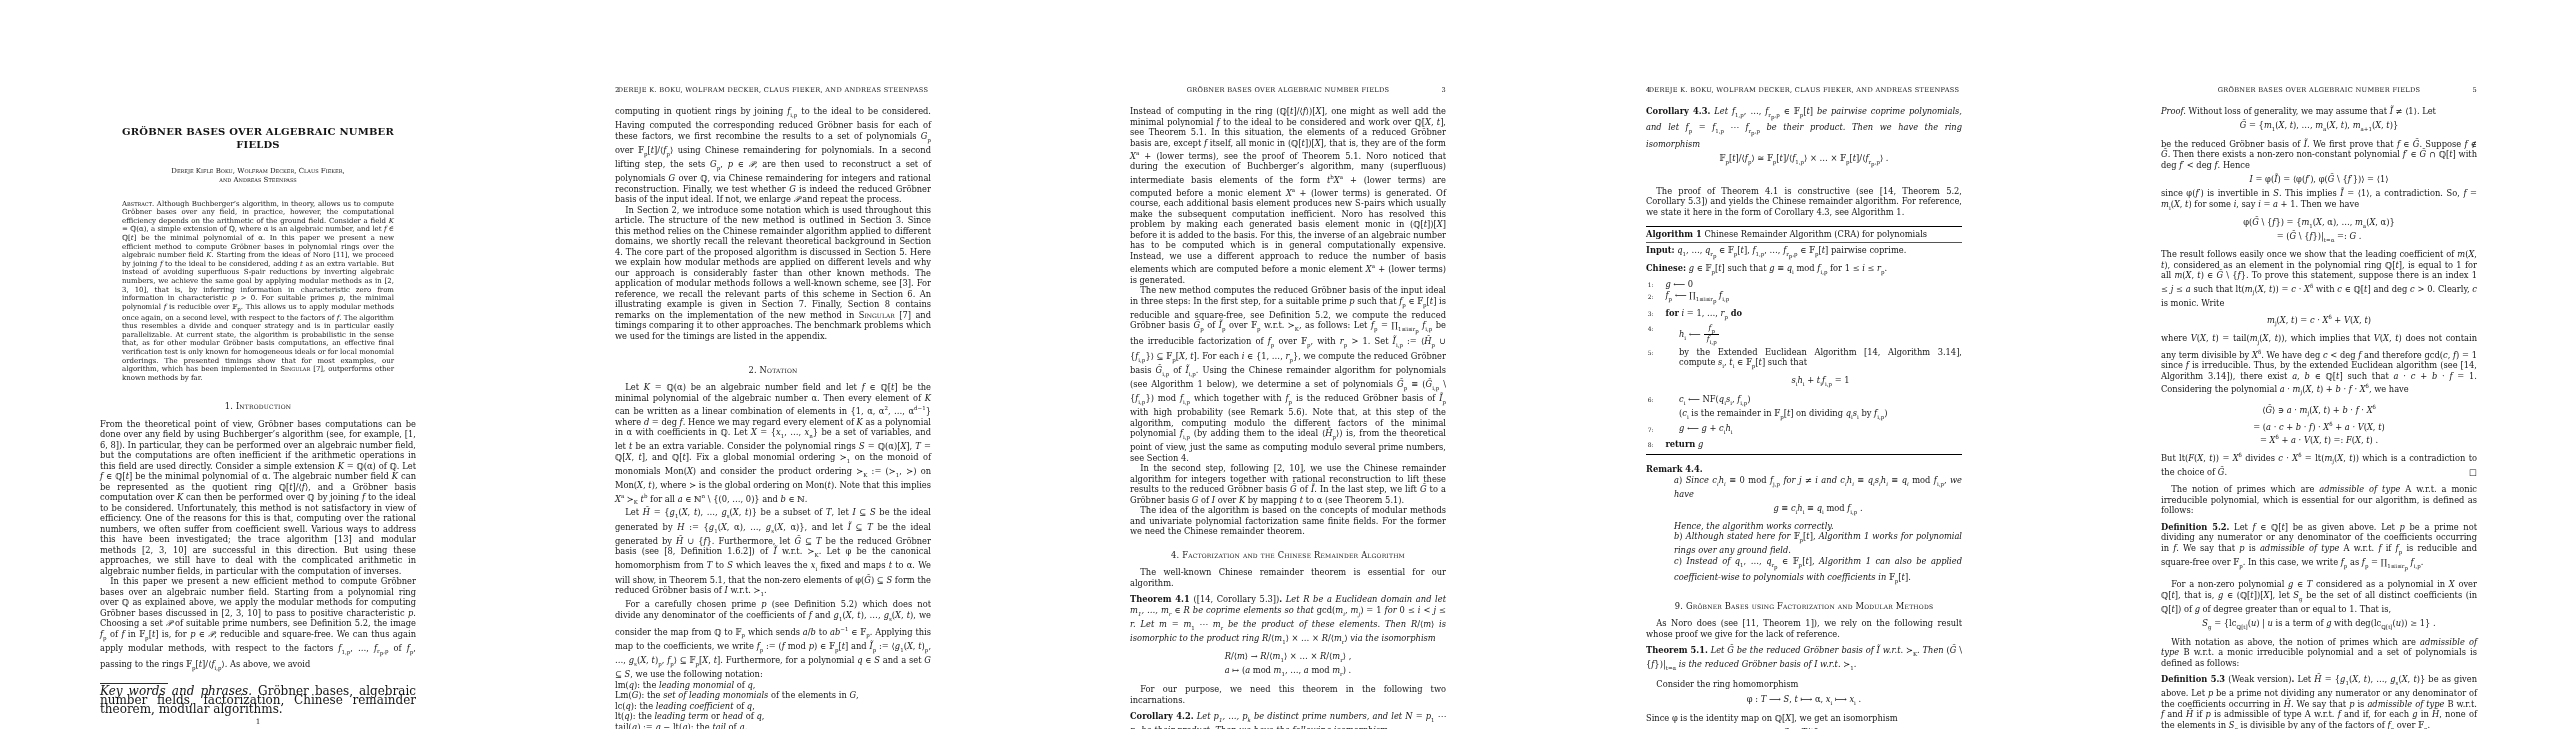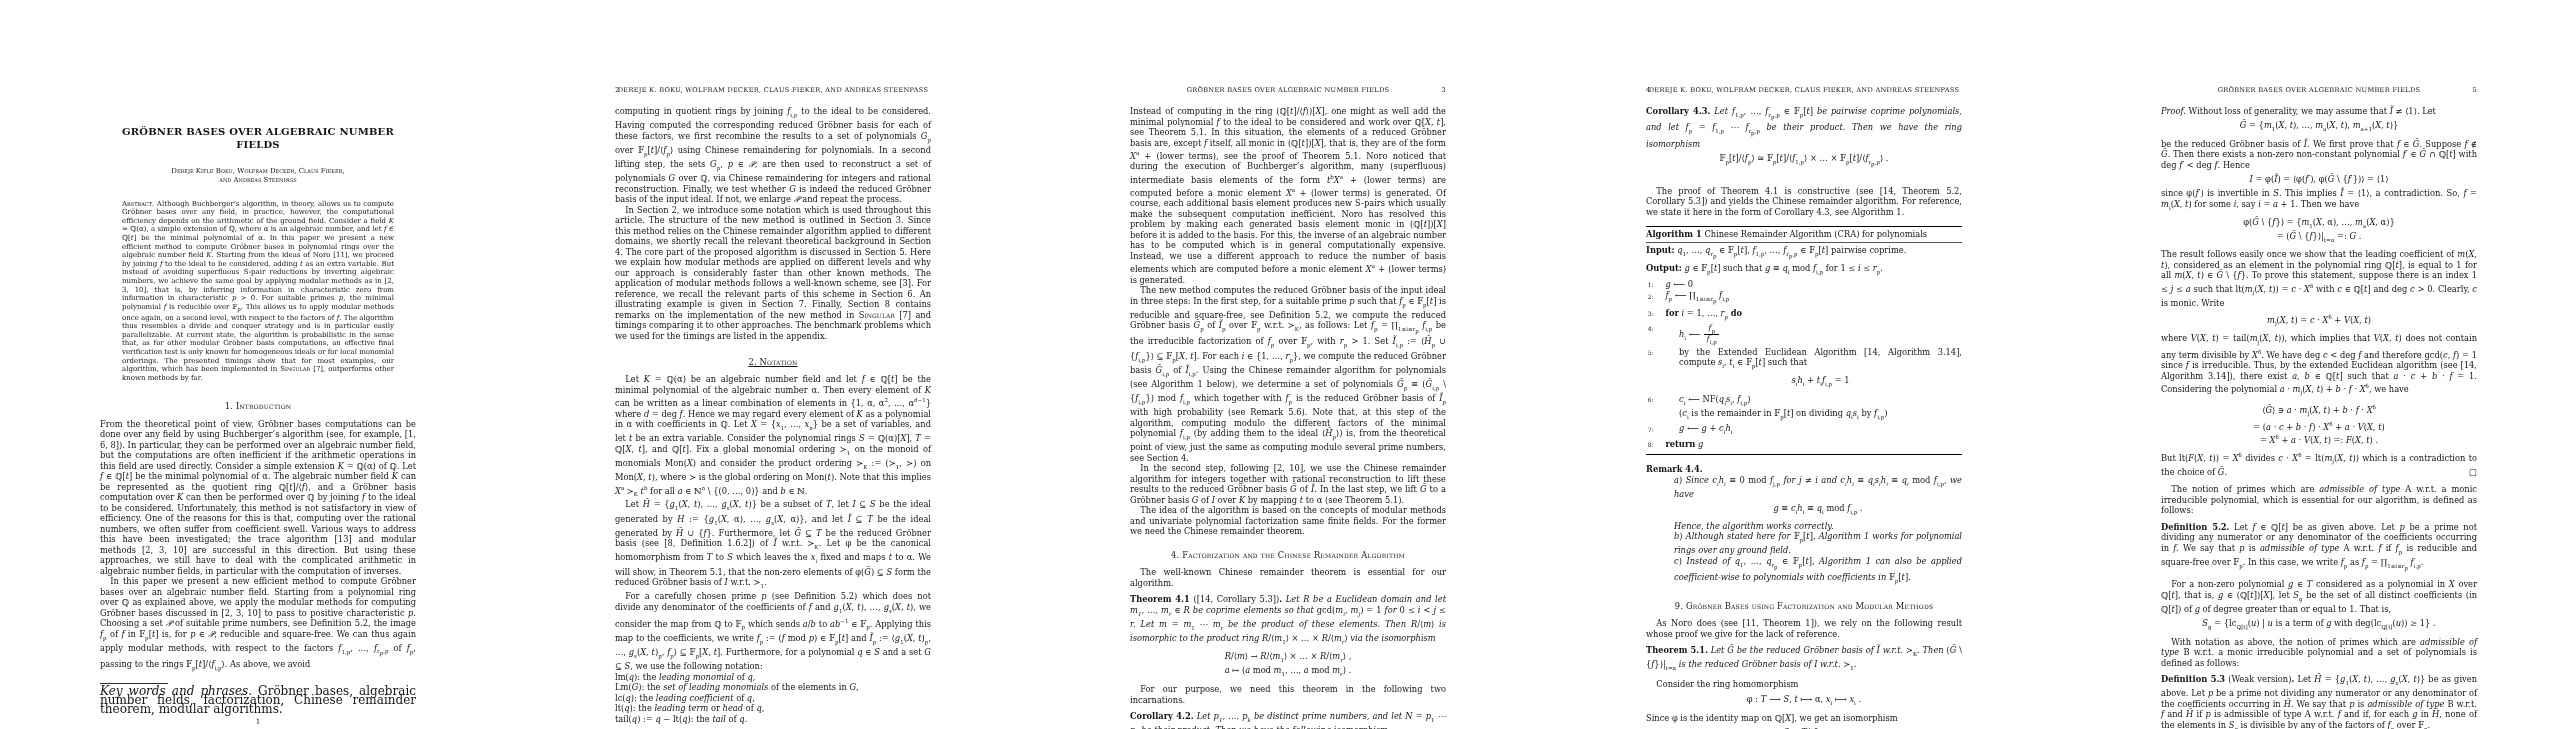--- a/index.html
+++ b/index.html
@@ -70,21 +70,21 @@
 </section>
 <section class="page" style="left:515px">
   <div class="runhead">
     <span class="rh-l">2</span>
     <span class="rh-c">DEREJE K. BOKU, WOLFRAM DECKER, CLAUS FIEKER, AND ANDREAS STEENPASS</span>
     <span class="rh-r"></span>
   </div>
   <div class="pgbody">
       <div class="t-p" style="margin-top: 0px;">computing in quotient rings by joining <i>f</i><sub>i,p</sub> to the ideal to be considered. Having computed the corresponding reduced Gröbner basis for each of these factors, we first recombine the results to a set of polynomials <i>G</i><sub>p</sub> over 𝔽<sub>p</sub>[<i>t</i>]/⟨<i>f</i><sub>p</sub>⟩ using Chinese remaindering for polynomials. In a second lifting step, the sets <i>G</i><sub>p</sub>, <i>p</i> ∈ <i>𝒫</i>, are then used to reconstruct a set of polynomials <i>G</i> over ℚ, via Chinese remaindering for integers and rational reconstruction. Finally, we test whether <i>G</i> is indeed the reduced Gröbner basis of the input ideal. If not, we enlarge <i>𝒫</i> and repeat the process.</div>
       <div class="t-p ind" style="margin-top: 0px;">In Section 2, we introduce some notation which is used throughout this article. The structure of the new method is outlined in Section 3. Since this method relies on the Chinese remainder algorithm applied to different domains, we shortly recall the relevant theoretical background in Section 4. The core part of the proposed algorithm is discussed in Section 5. Here we explain how modular methods are applied on different levels and why our approach is considerably faster than other known methods. The application of modular methods follows a well-known scheme, see [3]. For reference, we recall the relevant parts of this scheme in Section 6. An illustrating example is given in Section 7. Finally, Section 8 contains remarks on the implementation of the new method in <span class="sc">Singular</span> [7] and timings comparing it to other approaches. The benchmark problems which we used for the timings are listed in the appendix.</div>
-      <div class="t-sec" style="margin-top: 16px; text-decoration: underline;">2. Notation</div>
+      <div class="t-sec" style="margin-top: 24px;">2. Notation</div>
       <div class="t-p ind" style="margin-top: 0px;">Let <i>K</i> = ℚ(α) be an algebraic number field and let <i>f</i> ∈ ℚ[<i>t</i>] be the minimal polynomial of the algebraic number α. Then every element of <i>K</i> can be written as a linear combination of elements in {1, α, α<sup>2</sup>, …, α<sup>d−1</sup>} where <i>d</i> = deg <i>f</i>. Hence we may regard every element of <i>K</i> as a polynomial in α with coefficients in ℚ. Let <i>X</i> = {<i>x</i><sub>1</sub>, …, <i>x</i><sub>n</sub>} be a set of variables, and let <i>t</i> be an extra variable. Consider the polynomial rings <i>S</i> = ℚ(α)[<i>X</i>], <i>T</i> = ℚ[<i>X</i>, <i>t</i>], and ℚ[<i>t</i>]. Fix a global monomial ordering ≻<sub>1</sub> on the monoid of monomials Mon(<i>X</i>) and consider the product ordering ≻<sub>K</sub> := (≻<sub>1</sub>, ≻) on Mon(<i>X</i>, <i>t</i>), where ≻ is the global ordering on Mon(<i>t</i>). Note that this implies <i>X</i><sup>a</sup> ≻<sub>K</sub> <i>t</i><sup>b</sup> for all <i>a</i> ∈ ℕ<sup>n</sup> \ {(0, …, 0)} and <i>b</i> ∈ ℕ.</div>
       <div class="t-p ind" style="margin-top: 0px;">Let <i>H̃</i> = {<i>g</i><sub>1</sub>(<i>X</i>, <i>t</i>), …, <i>g</i><sub>s</sub>(<i>X</i>, <i>t</i>)} be a subset of <i>T</i>, let <i>I</i> ⊆ <i>S</i> be the ideal generated by <i>H</i> := {<i>g</i><sub>1</sub>(<i>X</i>, α), …, <i>g</i><sub>s</sub>(<i>X</i>, α)}, and let <i>Ĩ</i> ⊆ <i>T</i> be the ideal generated by <i>H̃</i> ∪ {<i>f</i>}. Furthermore, let <i>G̃</i> ⊆ <i>T</i> be the reduced Gröbner basis (see [8, Definition 1.6.2]) of <i>Ĩ</i> w.r.t. ≻<sub>K</sub>. Let φ be the canonical homomorphism from <i>T</i> to <i>S</i> which leaves the <i>x</i><sub>i</sub> fixed and maps <i>t</i> to α. We will show, in Theorem 5.1, that the non-zero elements of φ(<i>G̃</i>) ⊆ <i>S</i> form the reduced Gröbner basis of <i>I</i> w.r.t. ≻<sub>1</sub>.</div>
       <div class="t-p ind" style="margin-top: 0px;">For a carefully chosen prime <i>p</i> (see Definition 5.2) which does not divide any denominator of the coefficients of <i>f</i> and <i>g</i><sub>1</sub>(<i>X</i>, <i>t</i>), …, <i>g</i><sub>s</sub>(<i>X</i>, <i>t</i>), we consider the map from ℚ to 𝔽<sub>p</sub> which sends <i>a</i>/<i>b</i> to <i>ab</i><sup>−1</sup> ∈ 𝔽<sub>p</sub>. Applying this map to the coefficients, we write <i>f</i><sub>p</sub> := (<i>f</i> mod <i>p</i>) ∈ 𝔽<sub>p</sub>[<i>t</i>] and <i>Ĩ</i><sub>p</sub> := ⟨<i>g</i><sub>1</sub>(<i>X</i>, <i>t</i>)<sub>p</sub>, …, <i>g</i><sub>s</sub>(<i>X</i>, <i>t</i>)<sub>p</sub>, <i>f</i><sub>p</sub>⟩ ⊆ 𝔽<sub>p</sub>[<i>X</i>, <i>t</i>]. Furthermore, for a polynomial <i>q</i> ∈ <i>S</i> and a set <i>G</i> ⊆ <i>S</i>, we use the following notation:</div>
       <div class="t-p" style="margin-top: 0px;">lm(<i>q</i>): the <i>leading monomial</i> of <i>q</i>,<br>Lm(<i>G</i>): the <i>set of leading monomials</i> of the elements in <i>G</i>,<br>lc(<i>q</i>): the <i>leading coefficient</i> of <i>q</i>,<br>lt(<i>q</i>): the <i>leading term</i> or <i>head</i> of <i>q</i>,<br>tail(<i>q</i>) := <i>q</i> − lt(<i>q</i>): the <i>tail</i> of <i>q</i>.</div>
     </div>
 </section>
 <section class="page" style="left:1030px">
   <div class="runhead">
     <span class="rh-l"></span>
     <span class="rh-c">GRÖBNER BASES OVER ALGEBRAIC NUMBER FIELDS</span>
@@ -110,21 +110,21 @@
     <span class="rh-c">DEREJE K. BOKU, WOLFRAM DECKER, CLAUS FIEKER, AND ANDREAS STEENPASS</span>
     <span class="rh-r"></span>
   </div>
   <div class="pgbody">
       <div class="t-p thmsp" style="margin-top: 0px;"><b>Corollary 4.3.</b> <i>Let f</i><sub>1,p</sub>, …, <i>f</i><sub>r<sub>p</sub>,p</sub> ∈ 𝔽<sub>p</sub>[<i>t</i>] <i>be pairwise coprime polynomials, and let f</i><sub>p</sub> = <i>f</i><sub>1,p</sub> ⋯ <i>f</i><sub>r<sub>p</sub>,p</sub> <i>be their product. Then we have the ring isomorphism</i></div>
       <div class="t-disp" style="margin-top: 4.3px;">𝔽<sub>p</sub>[<i>t</i>]/⟨<i>f</i><sub>p</sub>⟩ ≅ 𝔽<sub>p</sub>[<i>t</i>]/⟨<i>f</i><sub>1,p</sub>⟩ × … × 𝔽<sub>p</sub>[<i>t</i>]/⟨<i>f</i><sub>r<sub>p</sub>,p</sub>⟩ .</div>
       <div class="t-p ind" style="margin-top: 16px;">The proof of Theorem 4.1 is constructive (see [14, Theorem 5.2, Corollary 5.3]) and yields the Chinese remainder algorithm. For reference, we state it here in the form of Corollary 4.3, see Algorithm 1.</div>
       <div class="alg" style="margin-top: 8.5px;">
         <div class="alg-title"><b>Algorithm 1</b> Chinese Remainder Algorithm (CRA) for polynomials</div>
         <div class="alg-io"><b>Input:</b> <i>q</i><sub>1</sub>, …, <i>q</i><sub>r<sub>p</sub></sub> ∈ 𝔽<sub>p</sub>[<i>t</i>], <i>f</i><sub>1,p</sub>, …, <i>f</i><sub>r<sub>p</sub>,p</sub> ∈ 𝔽<sub>p</sub>[<i>t</i>] pairwise coprime.</div>
-        <div class="alg-io"><b>Output:</b> <i>g</i> ∈ 𝔽<sub>p</sub>[<i>t</i>] such that <i>g</i> ≡ <i>q</i><sub>i</sub>  mod <i>f</i><sub>i,p</sub> for 1 ≤ <i>i</i> ≤ <i>r</i><sub>p</sub>.</div>
+        <div class="alg-io"><b>Chinese:</b> <i>g</i> ∈ 𝔽<sub>p</sub>[<i>t</i>] such that <i>g</i> ≡ <i>q</i><sub>i</sub>  mod <i>f</i><sub>i,p</sub> for 1 ≤ <i>i</i> ≤ <i>r</i><sub>p</sub>.</div>
         <div class="alg-line"><span class="alg-num">1:</span><span><i>g</i> ⟵ 0</span></div>
         <div class="alg-line"><span class="alg-num">2:</span><span><i>f</i><sub>p</sub> ⟵ ∏<sub>1≤i≤r<sub>p</sub></sub> <i>f</i><sub>i,p</sub></span></div>
         <div class="alg-line"><span class="alg-num">3:</span><span><b>for</b> <i>i</i> = 1, …, <i>r</i><sub>p</sub> <b>do</b></span></div>
         <div class="alg-line alg-ind1"><span class="alg-num">4:</span><span><i>h</i><sub>i</sub> ⟵ <span class="frac">
               <span class="frn"><i>f</i><sub>p</sub></span>
               <span class="frd"><i>f</i><sub>i,p</sub></span>
             </span></span></div>
         <div class="alg-line alg-ind1"><span class="alg-num">5:</span><span>by the Extended Euclidean Algorithm [14, Algorithm 3.14], compute <i>s</i><sub>i</sub>, <i>t</i><sub>i</sub> ∈ 𝔽<sub>p</sub>[<i>t</i>] such that <span class="idisp"><i>s</i><sub>i</sub><i>h</i><sub>i</sub> + <i>t</i><sub>i</sub><i>f</i><sub>i,p</sub> = 1</span></span></div>
         <div class="alg-line alg-ind1"><span class="alg-num">6:</span><span><i>c</i><sub>i</sub> ⟵ NF(<i>q</i><sub>i</sub><i>s</i><sub>i</sub>, <i>f</i><sub>i,p</sub>)<br>(<i>c</i><sub>i</sub> is the remainder in 𝔽<sub>p</sub>[<i>t</i>] on dividing <i>q</i><sub>i</sub><i>s</i><sub>i</sub> by <i>f</i><sub>i,p</sub>)</span></div>
         <div class="alg-line alg-ind1"><span class="alg-num">7:</span><span><i>g</i> ⟵ <i>g</i> + <i>c</i><sub>i</sub><i>h</i><sub>i</sub></span></div>

